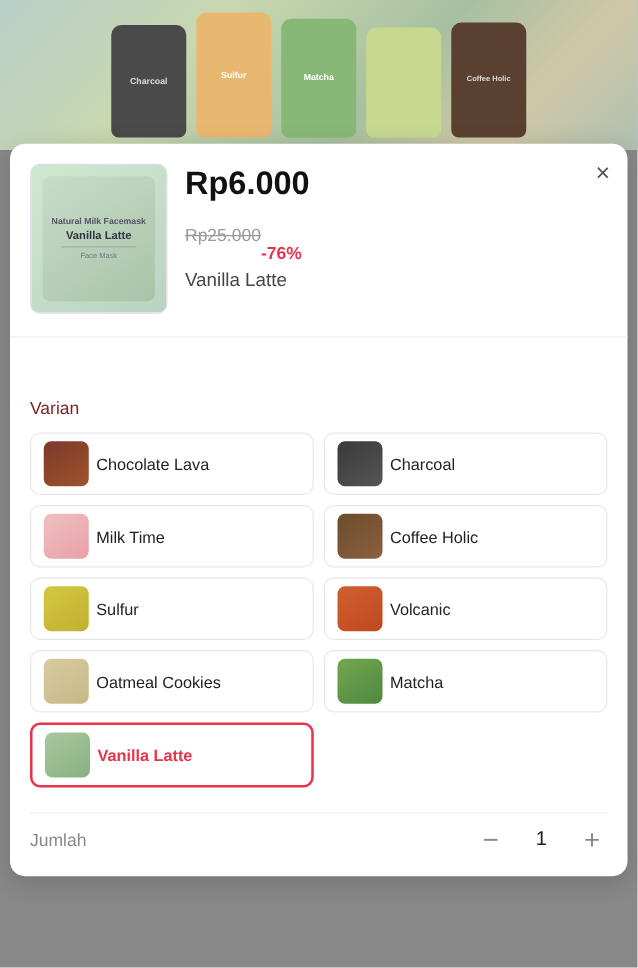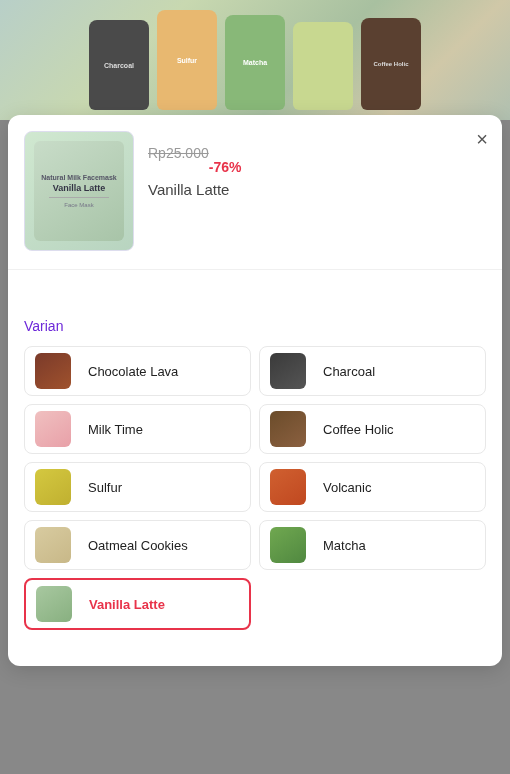--- a/index.html
+++ b/index.html
@@ -133,37 +133,37 @@
     
     .divider {
       height: 1px;
       background: #f0f0f0;
       margin: 0 -16px 14px -16px;
     }
 
     
     .section-title {
       font-size: 14px;
-      color: #6d28d9;
+      color: #7f1d1d;
       margin-bottom: 12px;
       font-weight: 400;
       margin-top: 48px;
     }
 
     .variants-grid {
       display: grid;
       grid-template-columns: repeat(2, 1fr);
       gap: 8px;
       margin-bottom: 20px;
     }
 
     .variant-item {
       display: flex;
       align-items: center;
-      gap: 17px;
+      gap: 6px;
       border: 1px solid #e8e8e8;
       border-radius: 8px;
       padding: 6px 10px;
       cursor: pointer;
       background: #fff;
     }
 
     .variant-item.active {
       border: 2px solid #e8334a;
       background: #fff;
@@ -264,20 +264,21 @@
   <div class="product-header">
     <div class="product-image">
       <div style="background:linear-gradient(145deg,#c8dcc8,#a8c4a8);width:90px;height:100px;border-radius:6px;display:flex;flex-direction:column;align-items:center;justify-content:center;font-size:8px;color:#446;text-align:center;padding:4px;">
         <div style="font-size:7px;font-weight:600;color:#556;">Natural Milk Facemask</div>
         <div style="font-size:9px;font-weight:700;color:#334;margin-top:2px;">Vanilla Latte</div>
         <div style="width:60px;height:1px;background:#aaa;margin:4px 0;"></div>
         <div style="font-size:6px;color:#778;">Face Mask</div>
       </div>
     </div>
     <div class="product-info">
+      <div class="price-main">Rp6.000</div>
       <div class="price-row">
         <span class="price-original">Rp25.000</span>
         <span class="price-discount">-76%</span>
       </div>
       <div class="product-name">Vanilla Latte</div>
     </div>
   </div>
 
   <div class="divider"></div>
 
@@ -325,14 +326,22 @@
       <span class="variant-label">Matcha</span>
     </div>
 
     <div class="variant-item active" style="grid-column: span 1;">
       <div class="variant-thumb thumb-vanilla"></div>
       <span class="variant-label">Vanilla Latte</span>
     </div>
 
   </div>
 
+  <div class="jumlah-row">
+    <span class="jumlah-label">Jumlah</span>
+    <div class="quantity-controls">
+      <button class="qty-btn">−</button>
+      <span class="qty-value">1</span>
+      <button class="qty-btn">+</button>
+    </div>
+  </div>
 
 </div>
 
 </body></html>

